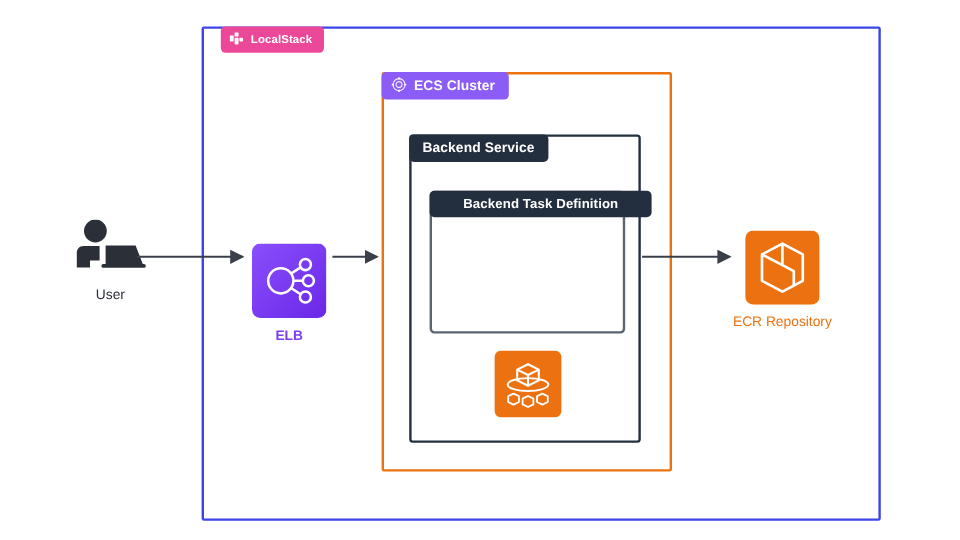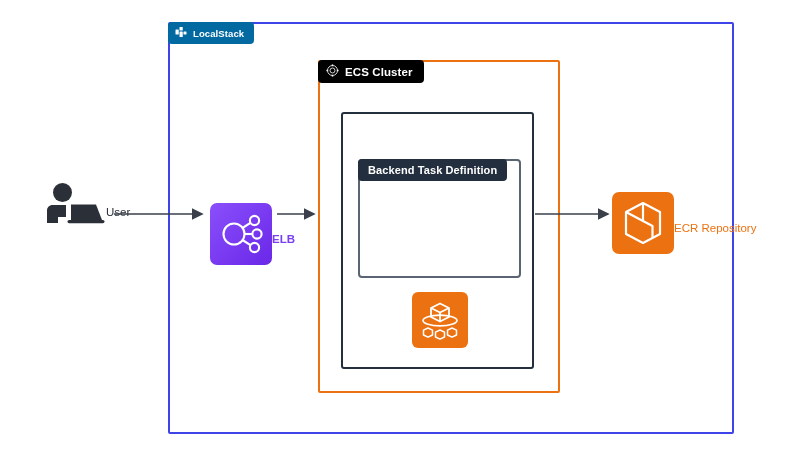--- a/index.html
+++ b/index.html
@@ -66,63 +66,63 @@
     align-items: center;
     gap: 6px;
     box-sizing: border-box;
     white-space: nowrap;
     font-size: 11px;
     font-weight: 600;
     color: #ffffff;
     letter-spacing: 0.1px;
   }
   .badge-localstack {
-    left: 168px;
+    left: 184px;
     top: 22px;
     height: 22px;
     padding: 0 10px 0 7px;
-    background: #0369a1;
+    background: #ec4899;
     border-radius: 4px;
     font-size: 9.5px;
     font-weight: 700;
   }
   .badge-ecs {
     left: 318px;
     top: 60px;
     height: 23px;
     padding: 0 11px 0 8px;
-    background: #000000;
+    background: #8b5cf6;
     border-radius: 4px;
     font-size: 11.5px;
     font-weight: 600;
   }
   .badge-service {
     left: 341px;
     top: 112px;
     height: 23px;
     padding: 0 11px;
     background: #232f3e;
     border-radius: 4px;
     font-size: 11.5px;
   }
   .badge-taskdef {
     left: 358px;
     top: 159px;
     height: 22px;
-    padding: 0 10px;
+    padding: 0 28px;
     background: #232f3e;
     border-radius: 4px;
     font-size: 11px;
   }
 
   
   .node {
     position: absolute;
     display: flex;
-    flex-direction: row;
+    flex-direction: column;
     align-items: center;
   }
   .node-icon {
     display: flex;
     align-items: center;
     justify-content: center;
   }
   .node-caption {
     margin-top: 9px;
     font-size: 11.5px;
@@ -180,20 +180,23 @@
         <circle cx="12" cy="12" r="4.6" fill="none" stroke="#ffffff" stroke-width="1.7" opacity="0.9"></circle>
         <rect x="10.7" y="0.7" width="2.6" height="3.4" fill="#ffffff" opacity="0.9"></rect>
         <rect x="10.7" y="19.9" width="2.6" height="3.4" fill="#ffffff" opacity="0.9"></rect>
         <rect x="0.7" y="10.7" width="3.4" height="2.6" fill="#ffffff" opacity="0.9"></rect>
         <rect x="19.9" y="10.7" width="3.4" height="2.6" fill="#ffffff" opacity="0.9"></rect>
       </svg>
     </span>
     <span>ECS Cluster</span>
   </div>
 
+  <div class="badge badge-service">
+    <span>Backend Service</span>
+  </div>
 
   <div class="badge badge-taskdef">
     <span>Backend Task Definition</span>
   </div>
 
   <div class="node node-user">
     <div class="node-icon">
       <svg width="62" height="48" viewBox="0 0 62 48">
         <circle cx="18.5" cy="9.5" r="9.5" fill="#2b2f38"></circle>
         <path d="M3 40 L3 27.5 C3 24.4 5.4 22 8.5 22 L22 22 L22 34 L14 34 L14 40 Z" fill="#2b2f38"></path>

